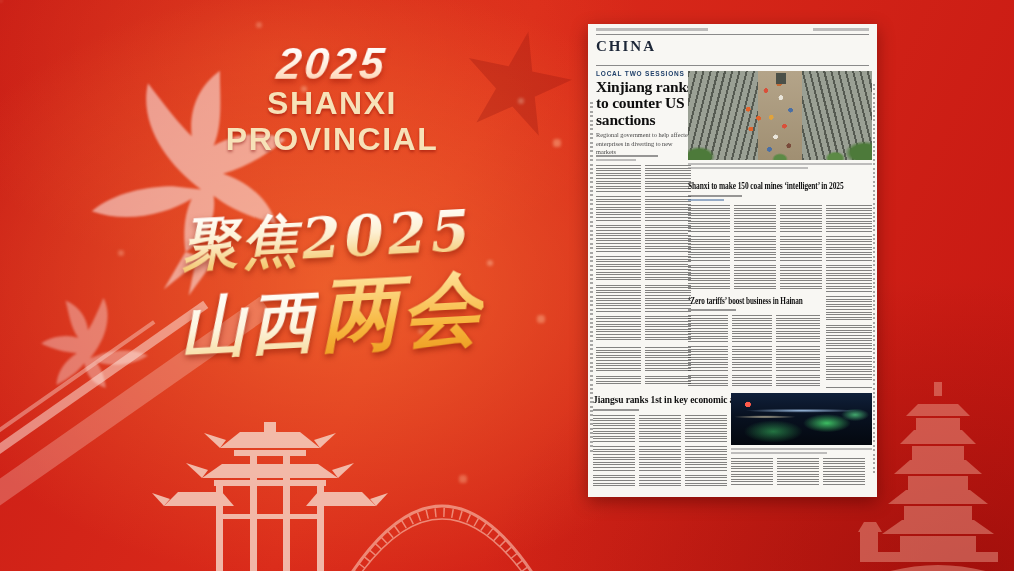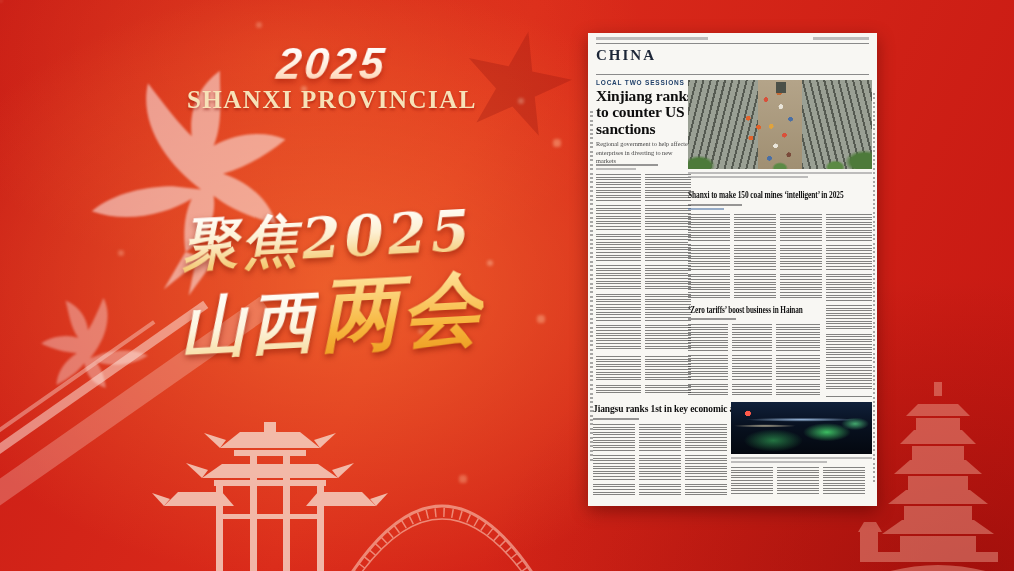--- a/index.html
+++ b/index.html
@@ -21,22 +21,22 @@
     258px 24px 0 2px rgba(255,215,185,.3);}
   .star{left:462px;top:30px;width:110px;height:110px;background:#8c1510;opacity:.28;filter:blur(3px);
     transform:rotate(12deg);
     clip-path:polygon(50% 0%,61% 35%,98% 35%,68% 57%,79% 91%,50% 70%,21% 91%,32% 57%,2% 35%,39% 35%);}
   .title-wrap{left:160px;top:42px;width:344px;text-align:center;color:#f7e2b8;}
   .title-year{font-size:44px;font-weight:900;font-style:italic;letter-spacing:3px;
     transform:skewX(-6deg);line-height:1;
     background:linear-gradient(180deg,#ffffff 10%,#ffeedd 55%,#ffc9a6 100%);
     -webkit-background-clip:text;background-clip:text;color:transparent;
     filter:drop-shadow(0 3px 3px rgba(140,10,0,.5));}
-  .title-line{font-size:25px;font-weight:800;letter-spacing:1.5px;line-height:1.12;
-    text-shadow:0 2px 3px rgba(120,0,0,.45);font-family:Liberation Serif, serif;}
+  .title-line{font-size:32px;font-weight:800;letter-spacing:1.5px;line-height:1.12;
+    text-shadow:0 2px 3px rgba(120,0,0,.45);}
   .calli{left:140px;top:208px;width:380px;text-align:center;transform:rotate(-3deg);
     font-family:"DejaVu Serif","Liberation Serif",serif;font-weight:bold;font-style:italic;
     filter:drop-shadow(0 3px 3px rgba(120,15,0,.55));}
   .calli-l1{font-size:56px;line-height:1.05;letter-spacing:4px;
     background:linear-gradient(180deg,#ffffff 0%,#fdf0d2 45%,#f3c568 100%);
     -webkit-background-clip:text;background-clip:text;color:transparent;}
   .calli-l2{margin-top:8px;font-size:66px;line-height:1;}
   .calli-white{background:linear-gradient(180deg,#ffffff 0%,#fdf4dd 55%,#f6d794 100%);
     -webkit-background-clip:text;background-clip:text;color:transparent;letter-spacing:4px;}
   .calli-gold{font-size:80px;
@@ -46,21 +46,21 @@
   .dove2{left:18px;top:285px;width:170px;height:130px;opacity:.35;filter:blur(1.2px);transform:scaleX(-1) rotate(14deg);}
   .ribbon{background:rgba(255,236,228,.5);transform-origin:left center;}
   .r1{left:-40px;top:472px;width:300px;height:9px;transform:rotate(-35deg);}
   .r2{left:-70px;top:530px;width:410px;height:22px;transform:rotate(-35deg);background:rgba(255,236,228,.26);}
   .r3{left:-26px;top:446px;width:220px;height:4px;transform:rotate(-35deg);background:rgba(255,236,228,.38);}
   .pailou{left:150px;top:422px;width:240px;height:150px;opacity:.85;}
   .bridge{left:342px;top:452px;width:200px;height:130px;opacity:.55;}
   .pagoda{left:858px;top:382px;width:160px;height:200px;opacity:.45;}
 
   
-  .paper{left:588px;top:33px;width:289px;height:473px;background:#f8f7f3;
+  .paper{left:588px;top:24px;width:289px;height:473px;background:#f8f7f3;
     box-shadow:0 5px 16px rgba(60,0,0,.45);}
   .paper *{position:absolute;}
   .gline{background:rgba(70,70,70,.55);height:2.5px;}
   .gline.light{background:rgba(140,140,140,.55);}
   .gline.blue{background:rgba(70,110,160,.55);}
   .gcol{background-image:
     repeating-linear-gradient(to bottom,transparent 0 27px,#f8f7f3 27px 30px),
     repeating-linear-gradient(to bottom,rgba(35,35,35,.55) 0,rgba(35,35,35,.55) 1px,transparent 1px,transparent 2.6px);}
   .vgreek{width:2.5px;background-image:repeating-linear-gradient(to bottom,rgba(100,100,100,.55) 0 2px,transparent 2px 4.4px);}
   .rule{background:#8a8a8a;height:1px;}

